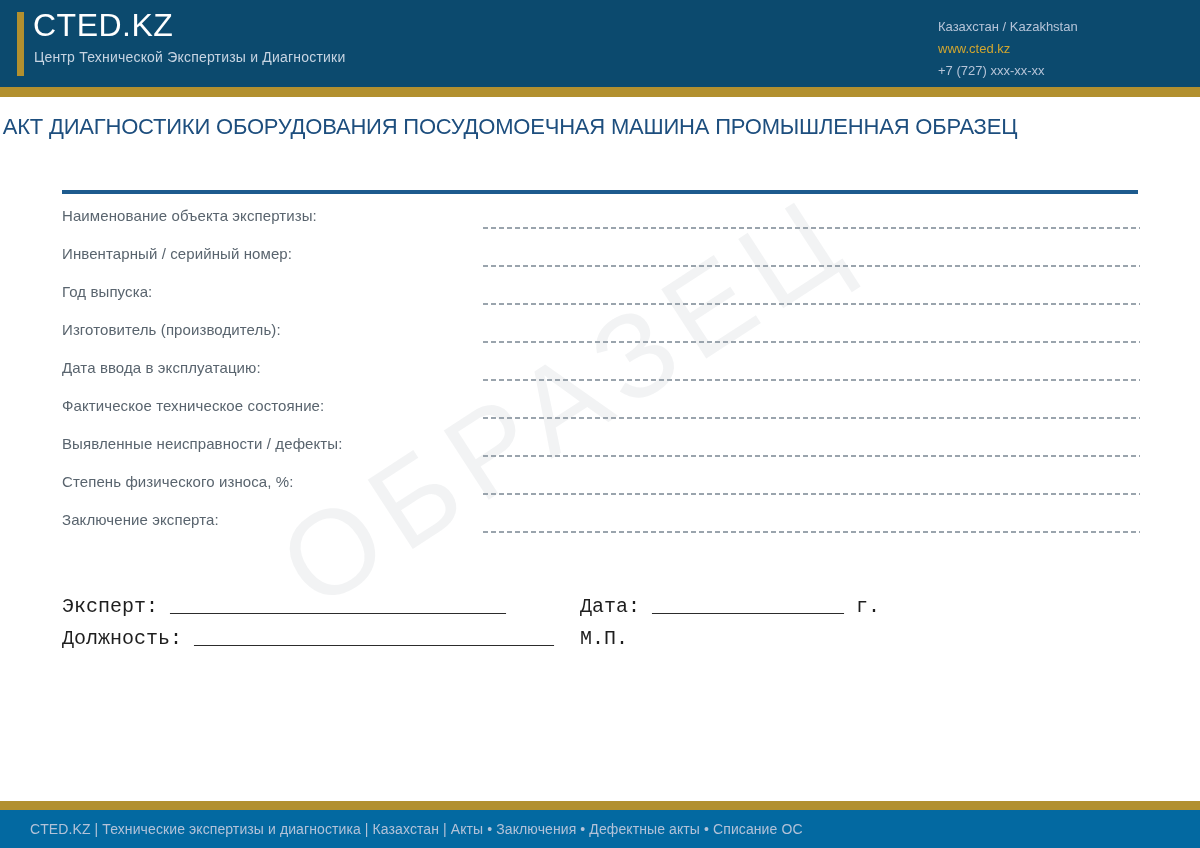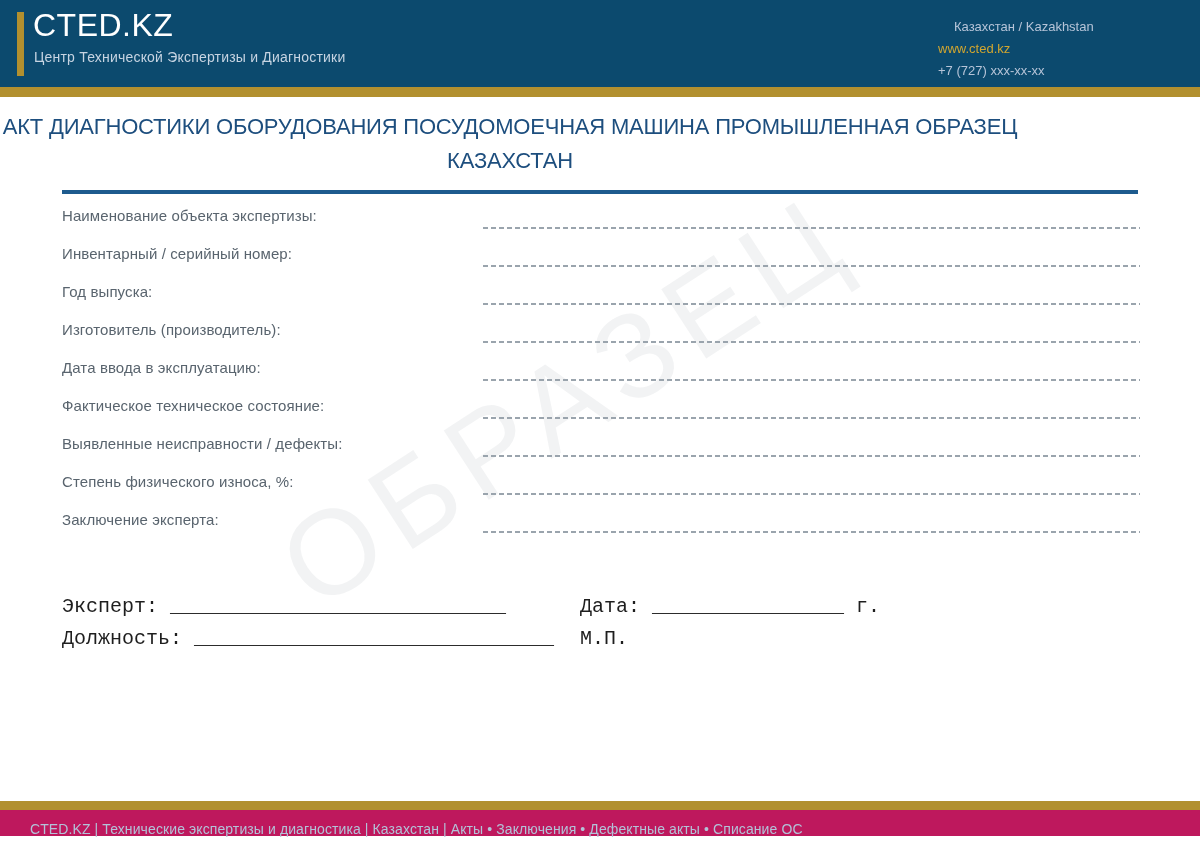--- a/index.html
+++ b/index.html
@@ -32,21 +32,21 @@
   }
   .header-subtitle {
     position: absolute; left: 34px; top: 49px;
     font-size: 14px; color: #c7d4e2; letter-spacing: 0.2px;
     white-space: nowrap;
   }
   .header-contact {
     position: absolute; left: 938px; top: 16px;
     font-size: 13px; line-height: 22px; white-space: nowrap;
   }
-  .header-contact .region { color: #b6c4d8; margin-left: 16px; }
+  .header-contact .region { color: #b6c4d8; }
   .header-contact .website { color: #d2a62f; cursor: pointer; }
   .header-contact .phone { color: #b6c4d8; }
 
   
   .doc-title {
     position: absolute; top: 110px; left: 0; width: 1020px;
     text-align: center; color: #1d4e7e;
     font-size: 22px; line-height: 34px; letter-spacing: -0.2px;
     font-weight: 400;
   }
@@ -88,22 +88,22 @@
   .sig-row { position: relative; height: 32px; }
   .sig-left { position: absolute; left: 0; top: 0; white-space: nowrap; }
   .sig-right { position: absolute; left: 518px; top: 0; white-space: nowrap; }
 
   
   .footer-gold-strip {
     position: absolute; top: 801px; left: 0; width: 1200px; height: 9px;
     background: #b2902f;
   }
   .footer {
-    position: absolute; top: 810px; left: 0; width: 1200px; height: 26px;
-    background: #be185d;
+    position: absolute; top: 810px; left: 0; width: 1200px; height: 38px;
+    background: #0369a1;
   }
   .footer-text {
     position: absolute; left: 30px; top: 0; line-height: 38px;
     font-size: 14px; color: #b3c2d8; letter-spacing: 0.1px; white-space: nowrap;
   }
 </style>
 </head>
 <body>
 
 <div class="page">
@@ -115,21 +115,20 @@
     <div class="header-contact">
       <div class="region">Казахстан / Kazakhstan</div>
       <div class="website">www.cted.kz</div>
       <div class="phone">+7 (727) xxx-xx-xx</div>
     </div>
   </div>
   <div class="header-gold-strip"></div>
 
   <div class="doc-title">
     <div>АКТ ДИАГНОСТИКИ ОБОРУДОВАНИЯ ПОСУДОМОЕЧНАЯ МАШИНА ПРОМЫШЛЕННАЯ ОБРАЗЕЦ</div>
-    <div>КАЗАХСТАН</div>
   </div>
   <div class="title-rule"></div>
 
   <div class="watermark">ОБРАЗЕЦ</div>
 
   <div class="form">
     <div class="form-row">
       <span class="field-label">Наименование объекта экспертизы:</span>
       <span class="field-line"></span>
     </div>

